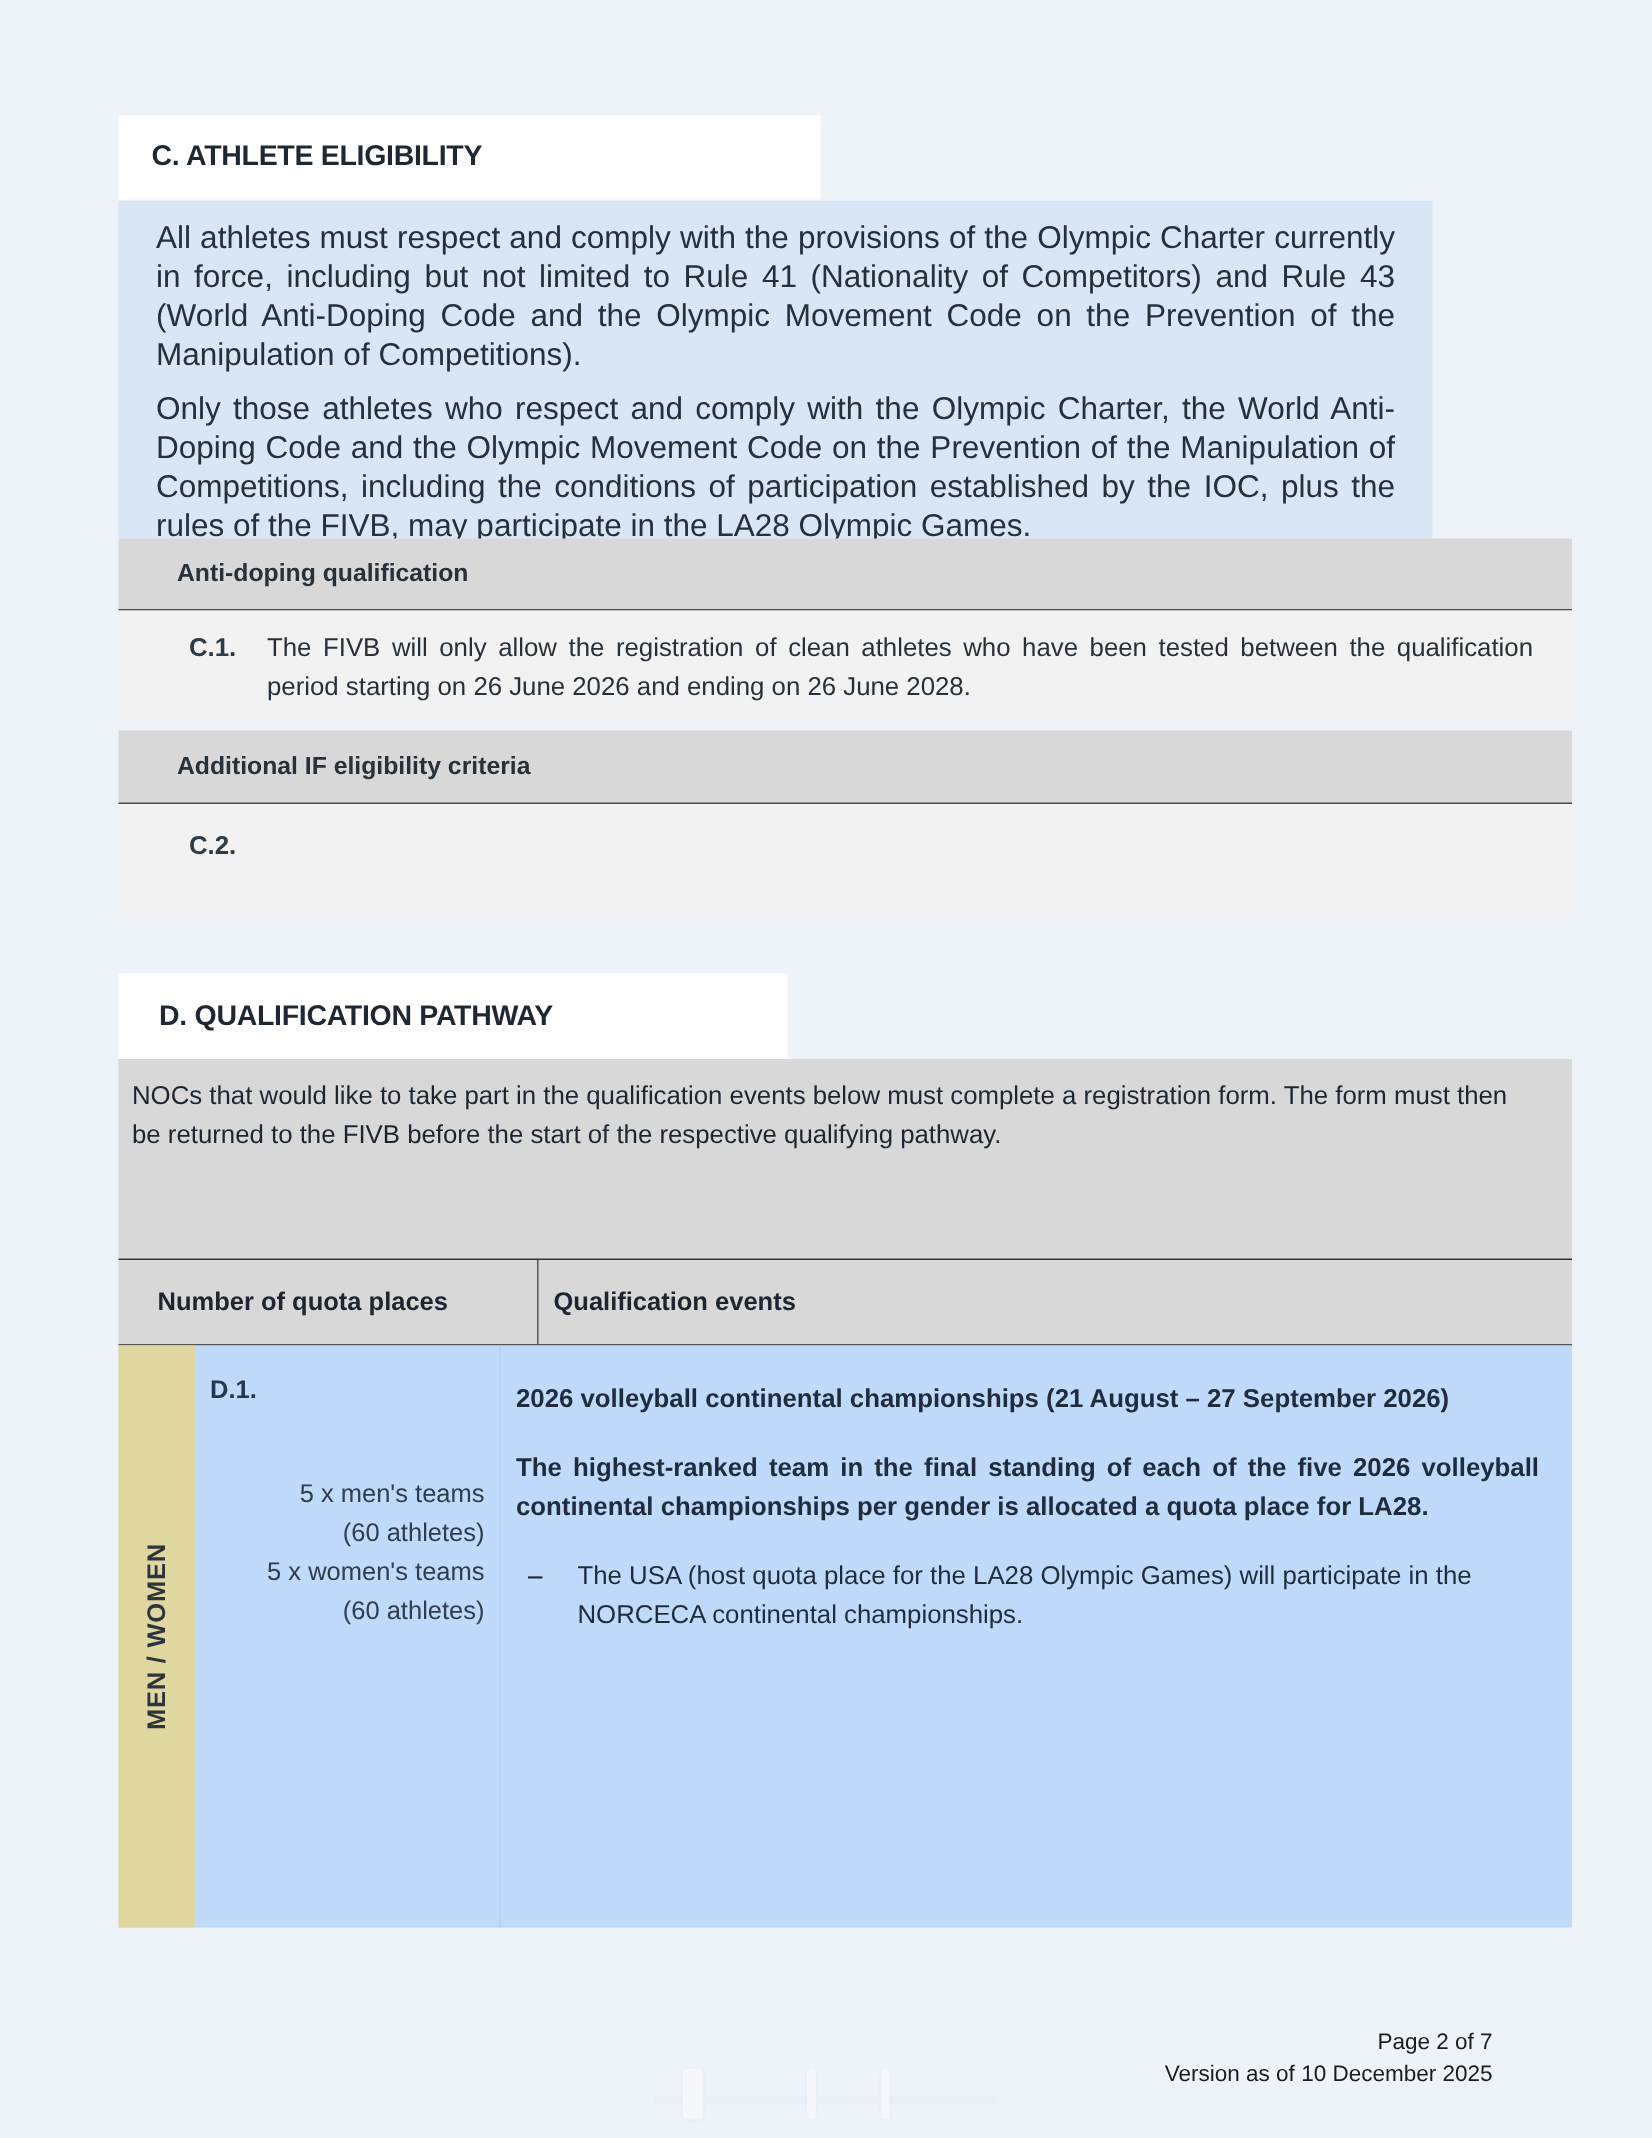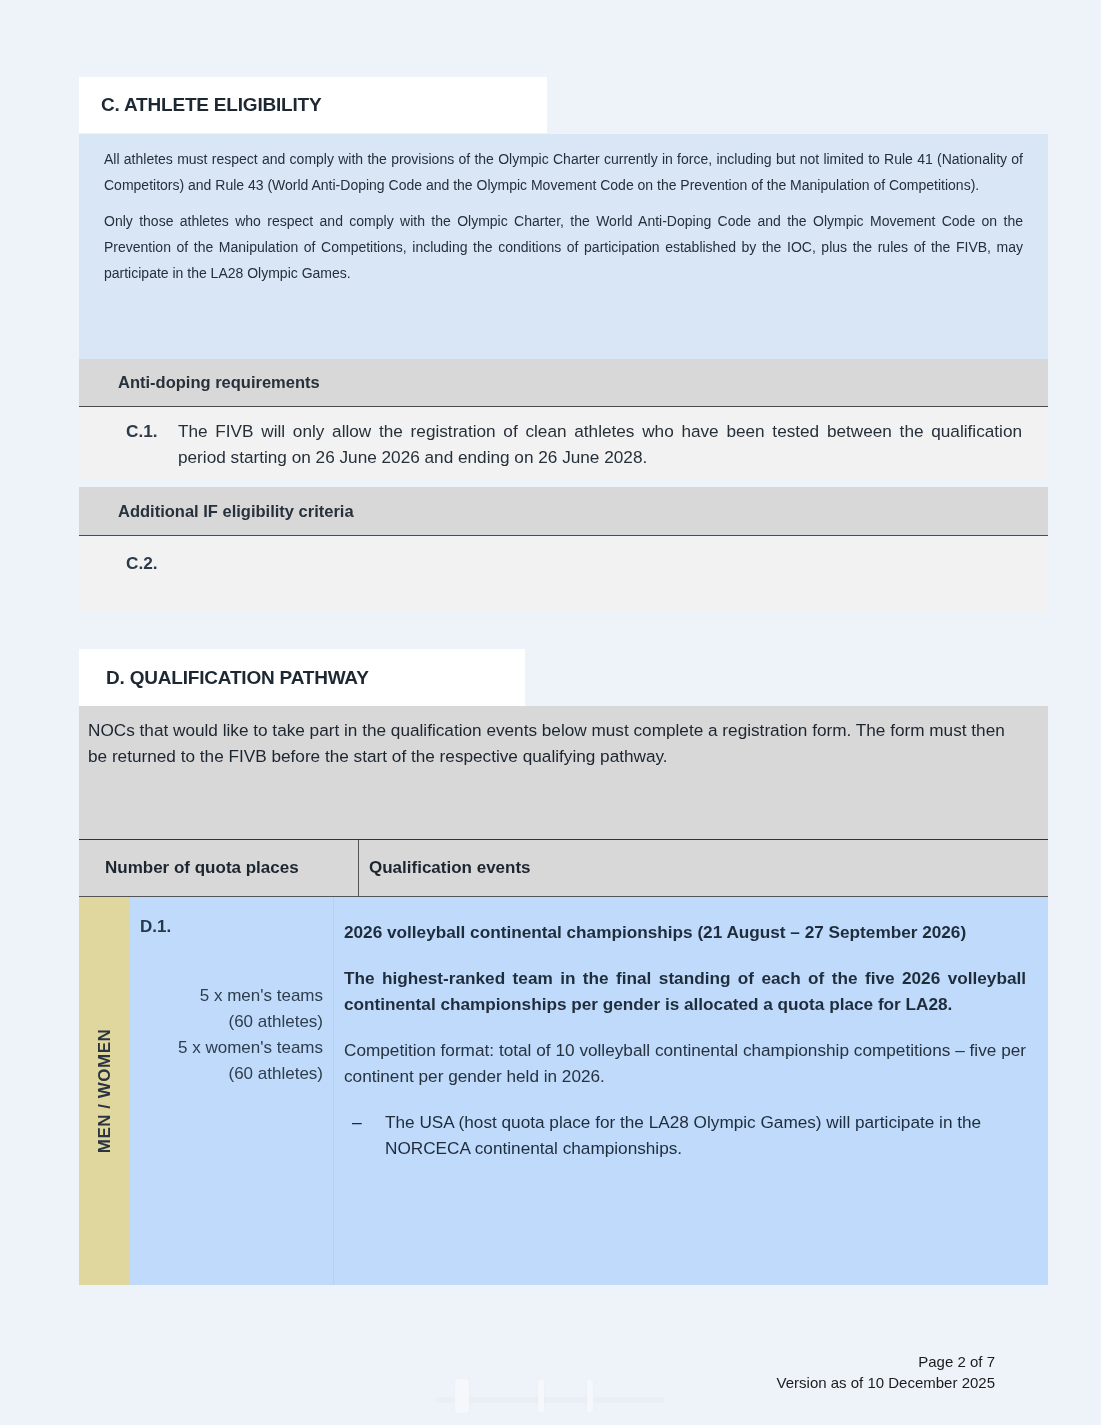--- a/index.html
+++ b/index.html
@@ -18,24 +18,24 @@
     font-weight: bold;
     color: #1e2833;
     letter-spacing: -0.2px;
     display: flex; align-items: center;
     box-sizing: border-box;
   }
   #sec-c-head { left: 79px; top: 77px; width: 468px; height: 56px; padding-left: 22px; }
   #sec-d-head { left: 79px; top: 649px; width: 446px; height: 57px; padding-left: 27px; }
 
   .intro-c {
-    position: absolute; left: 79px; top: 134px; width: 969px; height: 225px;
+    position: absolute; left: 79px; top: 134px; width: 876px; height: 225px;
     background: #d9e6f5; box-sizing: border-box;
     padding: 12px 25px 0 25px;
-    font-size: 14px; line-height: 26px; color: #25303b;
+    font-size: 21px; line-height: 26px; color: #25303b;
   }
   .intro-c p { margin: 0 0 10px 0; text-align: justify; }
 
   .subhead {
     position: absolute; left: 79px; width: 969px;
     background: #d8d8d8; box-sizing: border-box;
     padding-left: 39px; display: flex; align-items: center;
     font-size: 16.5px; font-weight: bold; color: #27313b;
     border-bottom: 1.5px solid #4a4a4a;
   }
@@ -121,21 +121,21 @@
 <div class="sec-head" id="sec-c-head">
   <span>C. ATHLETE ELIGIBILITY</span>
 </div>
 
 <div class="intro-c">
   <p>All athletes must respect and comply with the provisions of the Olympic Charter currently in force, including but not limited to Rule 41 (Nationality of Competitors) and Rule 43 (World Anti-Doping Code and the Olympic Movement Code on the Prevention of the Manipulation of Competitions).</p>
   <p>Only those athletes who respect and comply with the Olympic Charter, the World Anti-Doping Code and the Olympic Movement Code on the Prevention of the Manipulation of Competitions, including the conditions of participation established by the IOC, plus the rules of the FIVB, may participate in the LA28 Olympic Games.</p>
 </div>
 
 <div class="subhead" id="sub-anti">
-  <span>Anti-doping requirements</span>
+  <span>Anti-doping qualification</span>
 </div>
 <div class="clause" id="clause-c1">
   <span class="num">C.1.</span>
   <div class="txt">The FIVB will only allow the registration of clean athletes who have been tested between the qualification period starting on 26 June 2026 and ending on 26 June 2028.</div>
 </div>
 
 <div class="subhead" id="sub-add">
   <span>Additional IF eligibility criteria</span>
 </div>
 <div class="clause" id="clause-c2">
@@ -164,21 +164,20 @@
     <div class="split">
       <div>5 x men's teams</div>
       <div>(60 athletes)</div>
       <div>5 x women's teams</div>
       <div>(60 athletes)</div>
     </div>
   </div>
   <div class="events-col">
     <div class="title">2026 volleyball continental championships (21 August – 27 September 2026)</div>
     <div class="alloc">The highest-ranked team in the final standing of each of the five 2026 volleyball continental championships per gender is allocated a quota place for LA28.</div>
-    <div class="format">Competition format: total of 10 volleyball continental championship competitions – five per continent per gender held in 2026.</div>
     <ul>
       <li><span class="dash">–</span></li>
       <li><span class="dash">–</span><span>The USA (host quota place for the LA28 Olympic Games) will participate in the NORCECA continental championships.</span></li>
     </ul>
   </div>
 </div>
 
 <div class="ghost">
   <div class="bar"></div>
   <div class="knob" style="left:20px;width:14px;"></div>

